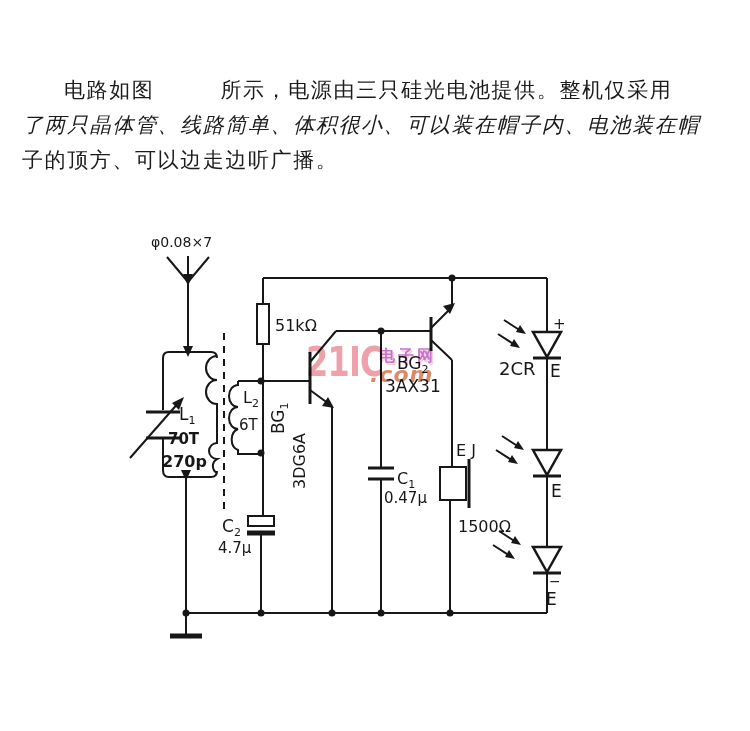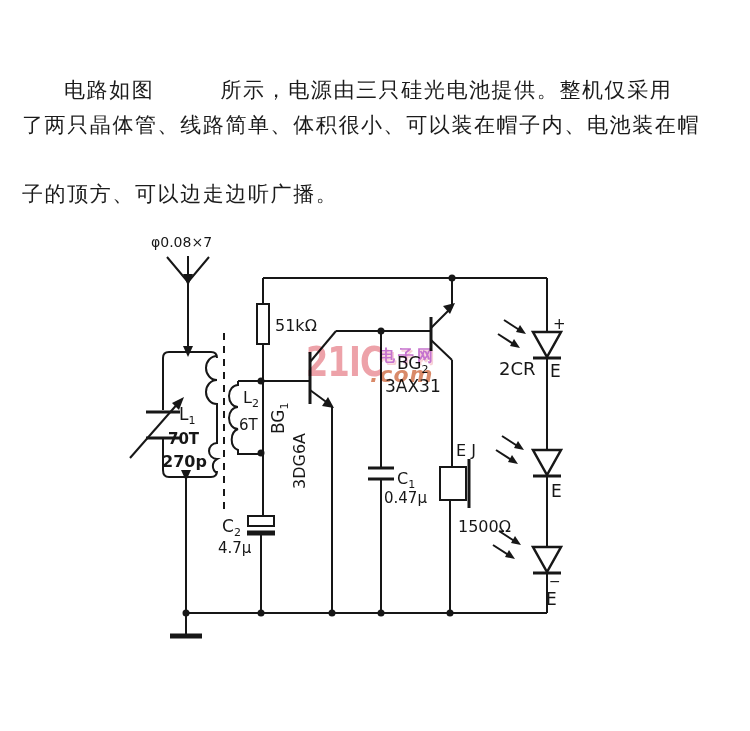--- a/index.html
+++ b/index.html
@@ -6,22 +6,22 @@
   .page{
     position:relative;width:750px;height:731px;background:#ffffff;
     font-family:"DejaVu Sans","Liberation Sans",sans-serif;color:#1b1b1b;overflow:hidden;
   }
   .doc-title{
     position:absolute;left:127px;top:17px;font-size:21px;font-weight:bold;
     letter-spacing:1px;white-space:nowrap;
   }
   .para-line{position:absolute;font-size:21px;letter-spacing:1.6px;white-space:nowrap;}
   .line1{left:64px;top:76px;}
-  .line2{left:22px;top:111px;}
-  .line3{left:22px;top:146px;margin-top:34px;}
+  .line2{left:22px;top:111px;font-style:italic;}
+  .line3{left:22px;top:146px;}
   .fig-gap{display:inline-block;width:66px;}
   .fig-caption{
     position:absolute;left:303px;top:690px;font-size:19px;letter-spacing:2.5px;white-space:nowrap;
   }
   svg{position:absolute;left:0;top:0;}
   svg text{fill:#171717;font-family:"DejaVu Sans","Liberation Sans",sans-serif;}
   .t14{font-size:14px;}
   .t15{font-size:15px;}
   .t16{font-size:16px;}
   .t17{font-size:17px;}

